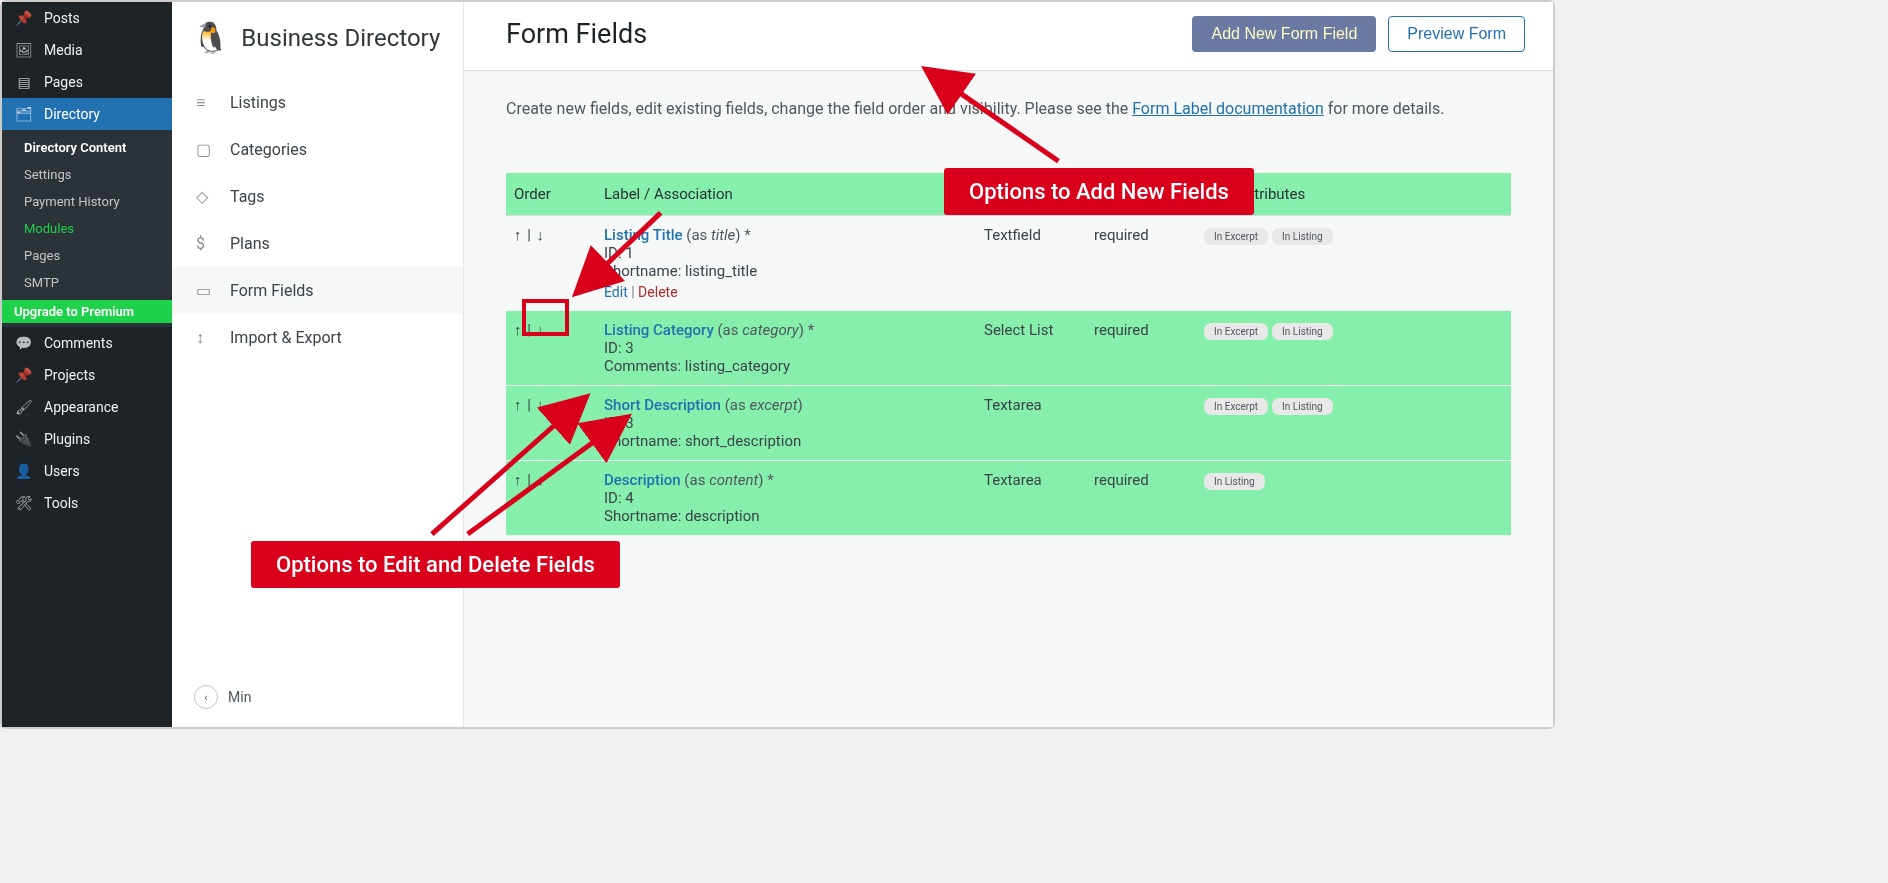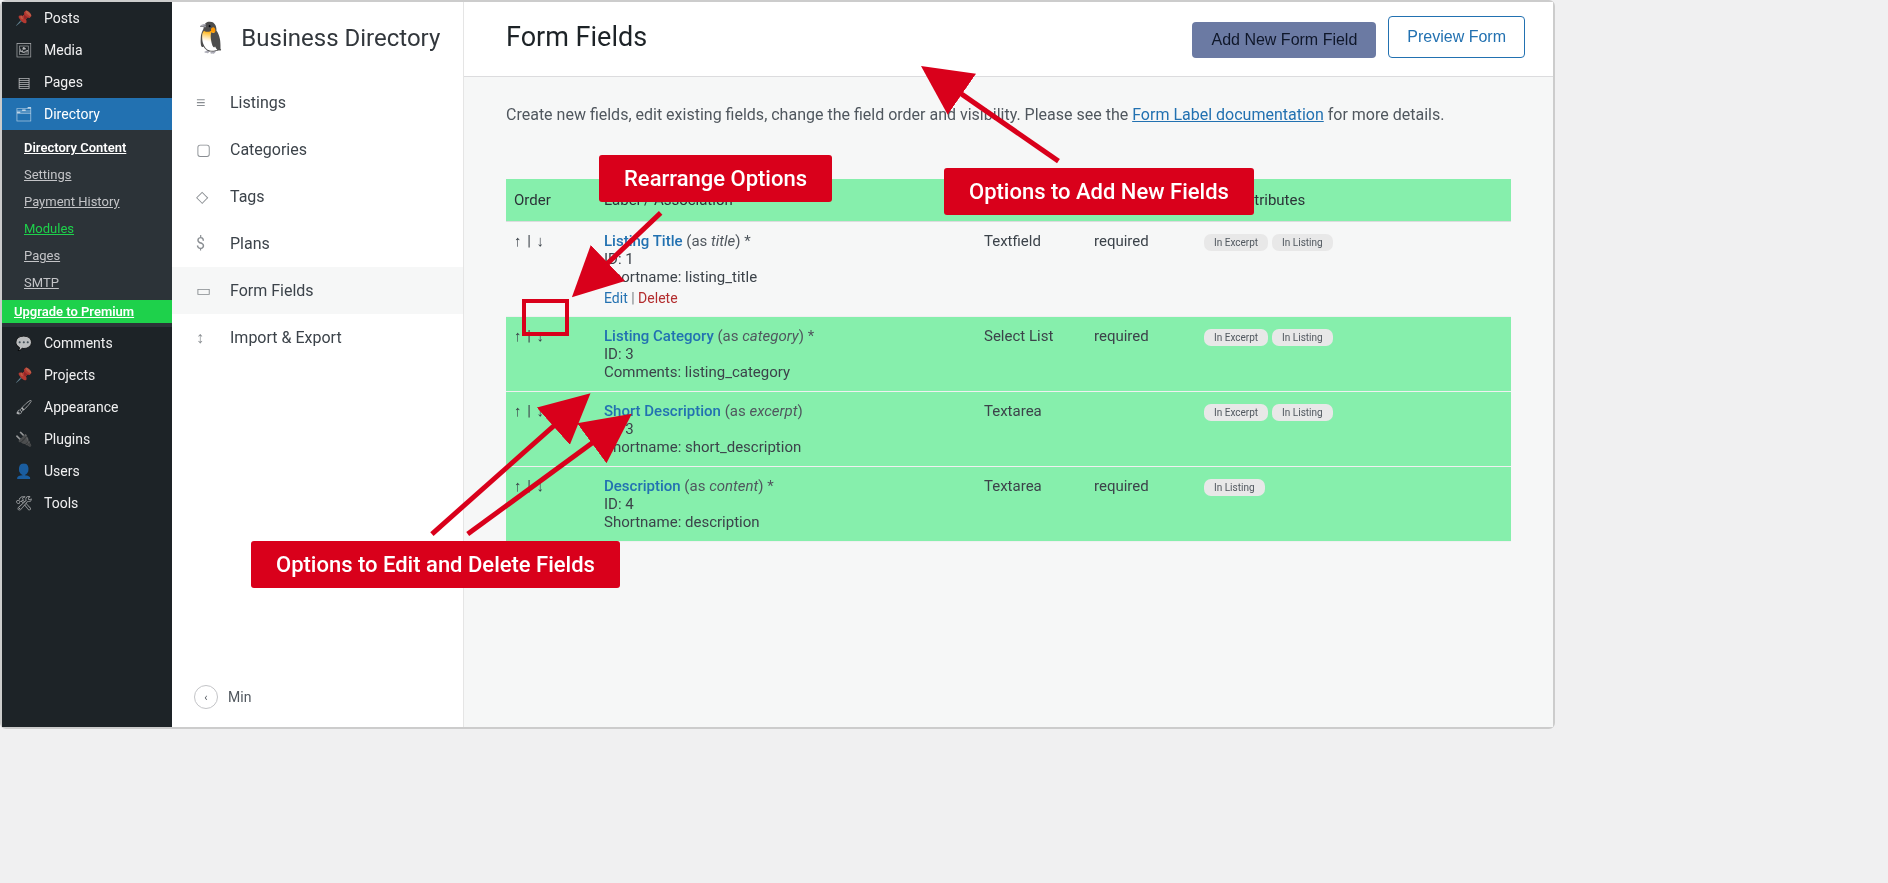--- a/index.html
+++ b/index.html
@@ -6,21 +6,21 @@
 body { font-family: -apple-system, BlinkMacSystemFont, "Segoe UI", Roboto, sans-serif; background: #f0f0f1; overflow: hidden; }
 .app { display: flex; height: 729px; width: 1555px; border: 2px solid #ccc; border-radius: 6px; position: relative; }
 
 
 .wp-sidebar { width: 170px; background: #1d2327; color: #fff; display: flex; flex-direction: column; font-size: 14px; }
 .wp-item { display: flex; align-items: center; gap: 10px; padding: 8px 12px; color: #f0f0f1; cursor: pointer; }
 .wp-item .ico { width: 20px; text-align: center; opacity: 0.7; }
 .wp-item.active { background: #2271b1; color: #fff; position: relative; }
 .wp-item.active::after { content: ""; position: absolute; right: -8px; top: 50%; transform: translateY(-50%); border: 8px solid transparent; border-left-color: #2271b1; }
 .wp-sub { background: #2c3338; padding: 4px 0; }
-.wp-sub-item { padding: 6px 12px 6px 22px; color: #c3c4c7; font-size: 13px; cursor: pointer; text-decoration: underline; }
+.wp-sub-item { padding: 6px 12px 6px 22px; color: #c3c4c7; font-size: 13px; cursor: pointer; }
 .wp-sub-item.bold { color: #fff; font-weight: 600; }
 .wp-sub-item.green { color: #1ed14b; }
 .wp-sub-item.upgrade { background: #1ed14b; color: #fff; margin: 4px 0 0 0; padding: 4px 12px; font-weight: 600; }
 
 
 .sec-sidebar { width: 292px; background: #fff; border-right: 1px solid #e5e5e5; display: flex; flex-direction: column; }
 .sec-header { display: flex; align-items: center; gap: 12px; padding: 18px 20px; font-size: 24px; color: #32373c; }
 .sec-header .logo-ico { font-size: 30px; }
 .sec-nav { display: flex; flex-direction: column; padding-top: 6px; }
 .sec-item { display: flex; align-items: center; gap: 14px; padding: 14px 24px; color: #3c434a; font-size: 16px; cursor: pointer; }
@@ -28,21 +28,21 @@
 .sec-item .sico { width: 20px; opacity: 0.6; }
 .sec-collapse { margin-top: auto; padding: 18px 22px; display: flex; align-items: center; gap: 10px; color: #50575e; font-size: 14px; cursor: pointer; }
 .sec-collapse .circ { width: 24px; height: 24px; border: 1px solid #c3c4c7; border-radius: 50%; display: flex; align-items: center; justify-content: center; font-size: 11px; }
 
 
 .main { flex: 1; background: #f6f7f7; display: flex; flex-direction: column; overflow: hidden; }
 .main-header { display: flex; align-items: center; justify-content: space-between; padding: 14px 28px 18px 42px; border-bottom: 1px solid #dcdcde; background: #fff; }
 .main-title { font-size: 27px; color: #1d2327; font-weight: 400; }
 .header-actions { display: flex; gap: 12px; }
 .btn { padding: 8px 18px; border-radius: 4px; font-size: 16px; cursor: pointer; border: 1px solid transparent; }
-.btn.primary { background: #6b7aa3; color: #0f172a; margin-top: 6px; }
+.btn.primary { background: #6b7aa3; color: #fef9c3; }
 .btn.secondary { background: #fff; color: #2271b1; border: 1px solid #2271b1; }
 .main-body { padding: 26px 42px; overflow-y: auto; color: #3c434a; }
 .intro { font-size: 16px; color: #50575e; line-height: 1.5; }
 .intro a { color: #2271b1; text-decoration: underline; }
 
 
 table.fields { width: 100%; border-collapse: collapse; margin-top: 52px; background: #86efac; }
 table.fields th { text-align: left; padding: 12px 8px; font-weight: 400; color: #2c3338; font-size: 15px; border-bottom: 1px solid #dcdcde; }
 table.fields td { padding: 10px 8px; vertical-align: top; font-size: 15px; color: #3c434a; border-bottom: 1px solid #f0f0f1; }
 table.fields tr.hover td { background: #f6f7f7; }
@@ -208,21 +208,20 @@
               <td><span class="lbl-main">Description</span> <span class="lbl-assoc">(as <i>content</i>) *</span><br><span>ID: 4</span><br><span>Shortname: description</span></td>
               <td>Textarea</td>
               <td>required</td>
               <td><span class="badge">In Listing</span></td>
             </tr>
           </tbody>
       </table>
     </div>
   </div>
 
-  <div class="callout" style="left:598px; top:154px;">Rearrange Options</div>
   <div class="callout" style="left:943px; top:167px;">Options to Add New Fields</div>
   <div class="callout" style="left:250px; top:540px;">Options to Edit and Delete Fields</div>
   <div class="redbox" style="left:520px; top:297px; width:47px; height:37px;"></div>
 
   <svg class="arrows" viewBox="0 0 1555 729">
     <defs>
         <marker id="ah" markerWidth="10" markerHeight="10" refX="8" refY="5" orient="auto">
           <path d="M0,0 L10,5 L0,10 z" fill="#d9001b"></path>
         </marker>
       </defs>

